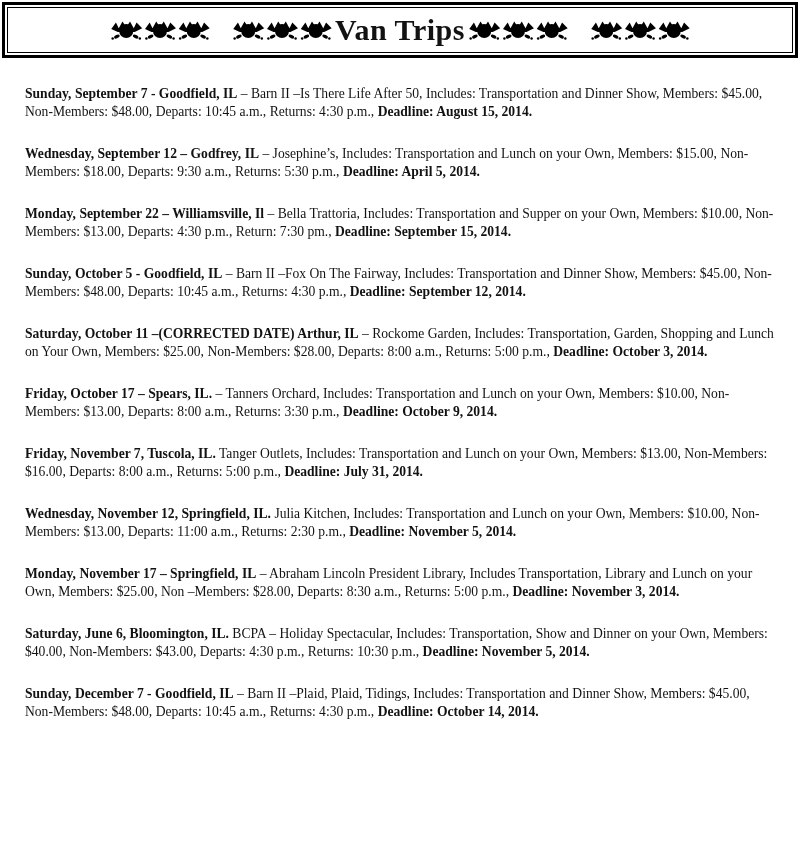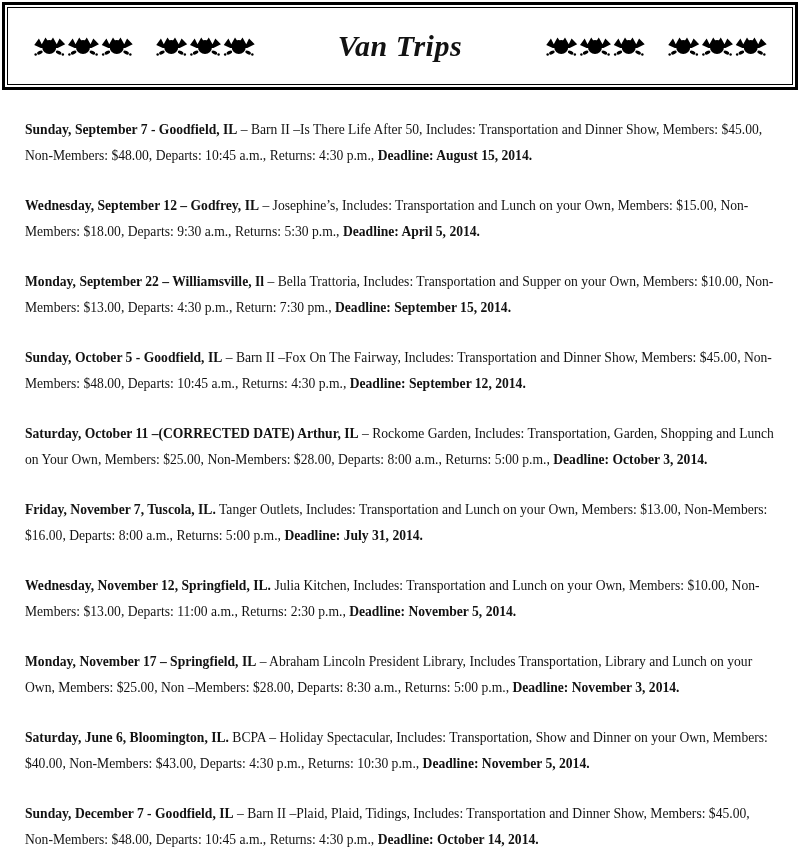--- a/index.html
+++ b/index.html
@@ -24,41 +24,40 @@
     margin:2px 2px 0 2px;
     border:3px solid var(--border-color);
     padding:2px;
     box-sizing:border-box;
   }
   .header-inner{
     border:1px solid var(--border-color);
     height:44px;
     display:flex;
     align-items:center;
-    justify-content:space-between;
-    padding:16px 22px;
-    font-style:italic;
+    justify-content:center;
+    padding:0 22px;
   }
   .garland-group{display:flex;align-items:center;gap:16px;}
   .garland-svg{display:block;}
   .page-title{
     font-size:30px;
     font-weight:bold;
     margin:0;
     letter-spacing:0.5px;
     white-space:nowrap;
   }
   
   .entries{
     padding:27px 25px 0 25px;
   }
   .entry{
     margin:0 0 24px 0;
     font-size:13.6px;
-    line-height:26px;
+    line-height:18px;
     text-align:left;
   }
   .entry strong{font-weight:bold;}
 </style>
 </head>
 <body>
 
 <svg width="0" height="0" style="position:absolute" aria-hidden="true">
   <defs>
     <g id="bloom">
@@ -108,20 +107,21 @@
 
     <p class="entry"><strong>Wednesday, September 12 – Godfrey, IL</strong><span> – Josephine’s, Includes: Transportation and Lunch on your Own, Members: $15.00, Non-Members: $18.00, Departs: 9:30 a.m., Returns: 5:30 p.m.,  </span><strong>Deadline: April 5, 2014.</strong></p>
 
     <p class="entry"><strong>Monday, September 22 – Williamsville, Il</strong><span> – Bella Trattoria, Includes: Transportation and Supper on your Own, Members: $10.00, Non-Members: $13.00, Departs: 4:30 p.m., Return: 7:30 pm., </span><strong>Deadline: September 15, 2014.</strong></p>
 
     <p class="entry"><strong>Sunday, October 5 - Goodfield, IL</strong><span> – Barn II –Fox On The Fairway, Includes: Transportation and Dinner Show, Members: $45.00, Non-Members: $48.00, Departs: 10:45 a.m., Returns: 4:30 p.m., </span><strong>Deadline: September 12, 2014.</strong></p>
 
 
     <p class="entry"><strong>Saturday, October 11 –(CORRECTED DATE) Arthur, IL</strong><span> – Rockome Garden, Includes: Transportation, Garden, Shopping and Lunch on Your Own, Members: $25.00, Non-Members: $28.00, Departs: 8:00 a.m., Returns: 5:00 p.m., </span><strong>Deadline: October 3, 2014.</strong></p>
 
+    <p class="entry"><strong>Friday, October 17 – Spears, IL.</strong><span> – Tanners Orchard, Includes: Transportation and Lunch on your Own, Members: $10.00, Non-Members: $13.00, Departs: 8:00 a.m., Returns: 3:30 p.m., </span><strong>Deadline: October 9, 2014.</strong></p>
 
     <p class="entry"><strong>Friday, November 7, Tuscola, IL.</strong><span> Tanger Outlets, Includes: Transportation and Lunch on your Own, Members: $13.00, Non-Members: $16.00, Departs: 8:00 a.m., Returns: 5:00 p.m., </span><strong>Deadline: July 31, 2014.</strong></p>
 
     <p class="entry"><strong>Wednesday, November 12, Springfield, IL.</strong><span> Julia Kitchen, Includes: Transportation and Lunch on your Own, Members: $10.00, Non-Members: $13.00, Departs: 11:00 a.m., Returns: 2:30 p.m., </span><strong>Deadline: November 5, 2014.</strong></p>
 
     <p class="entry"><strong>Monday, November 17 – Springfield, IL</strong><span> – Abraham Lincoln President Library, Includes Transportation, Library and Lunch on your Own, Members: $25.00, Non –Members: $28.00, Departs: 8:30 a.m., Returns: 5:00 p.m., </span><strong>Deadline: November 3, 2014.</strong></p>
 
     <p class="entry"><strong>Saturday, June 6, Bloomington, IL.</strong><span> BCPA – Holiday Spectacular, Includes: Transportation, Show and Dinner on your Own, Members: $40.00, Non-Members: $43.00, Departs: 4:30 p.m., Returns: 10:30 p.m., </span><strong>Deadline: November 5, 2014.</strong></p>
 
     <p class="entry"><strong>Sunday, December 7 - Goodfield, IL</strong><span> – Barn II –Plaid, Plaid, Tidings, Includes: Transportation and Dinner Show, Members: $45.00, Non-Members: $48.00, Departs: 10:45 a.m., Returns: 4:30 p.m., </span><strong>Deadline: October 14, 2014.</strong></p>

